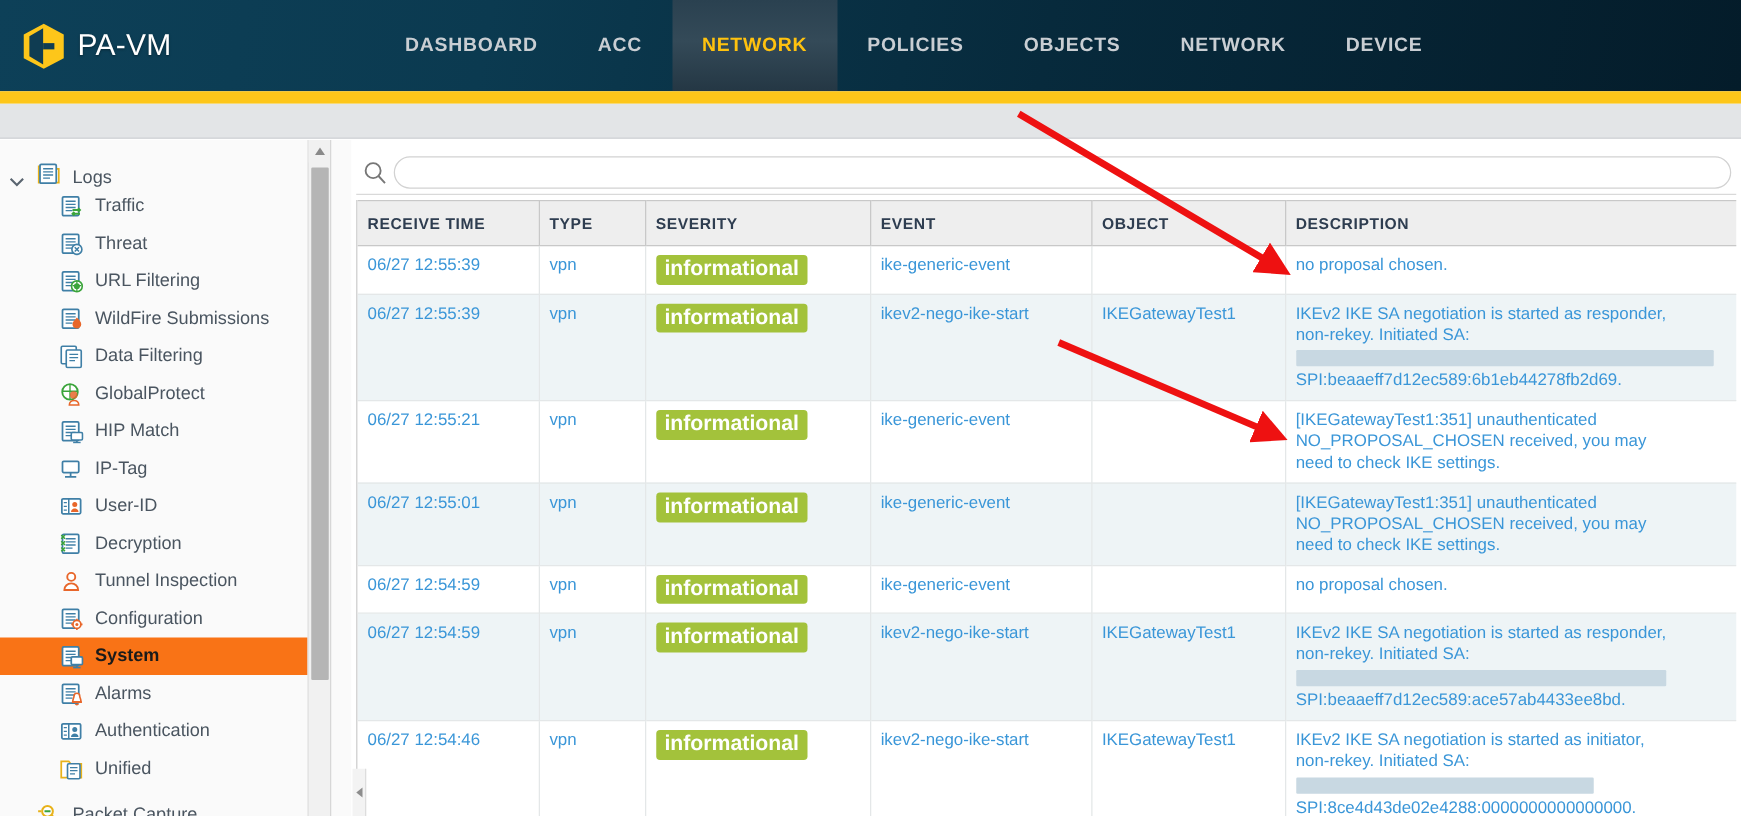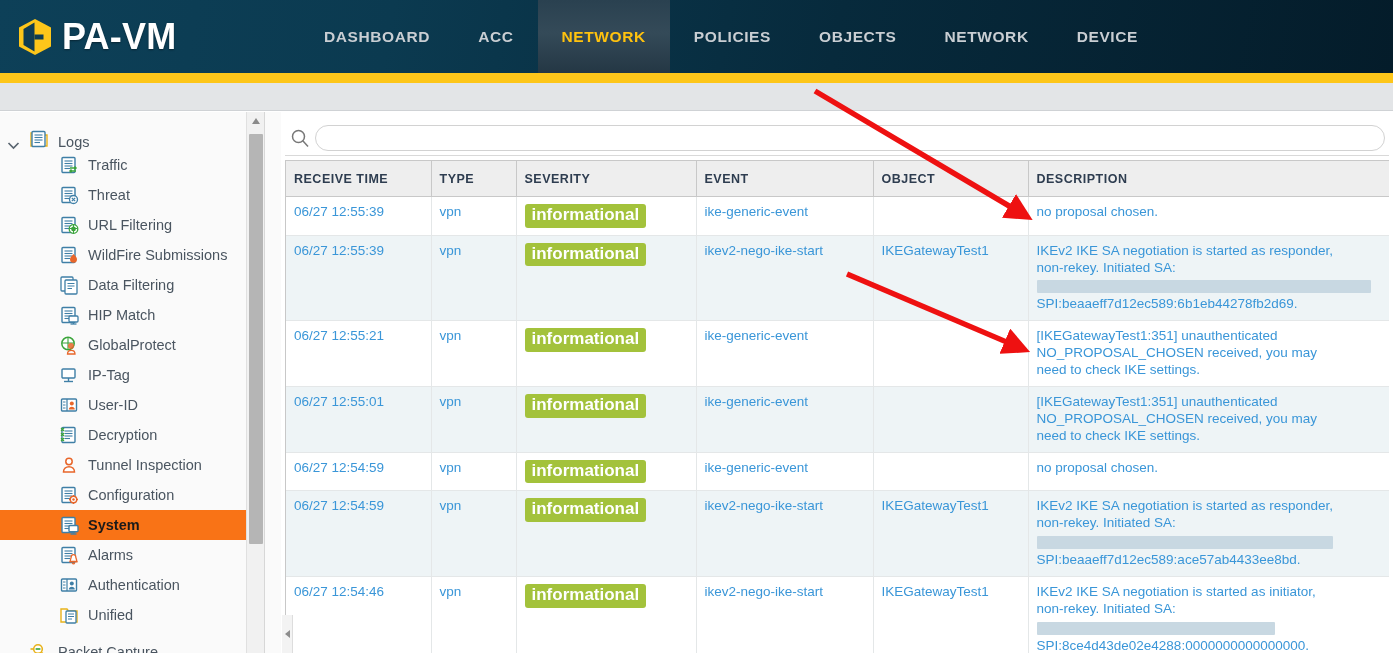--- a/index.html
+++ b/index.html
@@ -18,22 +18,22 @@
     background: linear-gradient(100deg, #0d4058 0%, #0b3a50 28%, #072a3c 60%, #041c2a 100%);
     overflow: hidden;
   }
   .logo-wrap {
     position: absolute; left: 18px; top: 18px;
     display: flex; align-items: center; gap: 10px;
   }
   .logo-hex { width: 34px; height: 38px; display: block; }
   .logo-text {
     color: #ffffff;
-    font-size: 36px;
-    font-weight: bold;
+    font-size: 24px;
+    font-weight: normal;
     letter-spacing: 0.2px;
     line-height: 1;
     text-shadow: 0 1px 2px rgba(0,0,0,.4);
   }
   .navmenu {
     position: absolute; left: 300px; top: 0;
     height: 73px;
     display: flex; align-items: center;
   }
   .navitem {
@@ -95,21 +95,21 @@
     display: flex; align-items: center; justify-content: center;
     flex: none;
   }
   .node .nlabel {
     color: #4a5560;
     font-size: 14.5px;
     padding-left: 6px;
   }
   .node.selected .nlabel { color: #1a1a1a; font-weight: bold; }
   .lvl1 { padding-left: 0px; align-items: flex-end; }
-  .lvl2 { padding-left: 30px; }
+  .lvl2 { padding-left: 18px; }
 
   
   .sb-scroll {
     position: absolute; right: 0; top: 0;
     width: 18px; height: 541px;
     background: #f1f1f1;
     border-left: 1px solid #e0e0e0;
   }
   .sb-up {
     width: 18px; height: 18px;
@@ -353,43 +353,43 @@
               <line x1="8.5" y1="11" x2="15.5" y2="11" stroke="#3f7fa6" stroke-width="1"></line>
               <line x1="8.5" y1="13.5" x2="13" y2="13.5" stroke="#3f7fa6" stroke-width="1"></line>
             </svg>
           </span>
           <span class="nlabel">Data Filtering</span>
         </div>
         <div class="node lvl2">
           <span class="caret"></span>
           <span class="nico">
             <svg width="20" height="20" viewBox="0 0 20 20">
-              <rect x="3" y="2.5" width="13" height="15" rx="1" fill="#fff" stroke="#3f7fa6" stroke-width="1.4"></rect>
-     <line x1="5.5" y1="6" x2="13.5" y2="6" stroke="#3f7fa6" stroke-width="1.1"></line>
-     <line x1="5.5" y1="8.5" x2="13.5" y2="8.5" stroke="#3f7fa6" stroke-width="1.1"></line>
-     <line x1="5.5" y1="11" x2="13.5" y2="11" stroke="#3f7fa6" stroke-width="1.1"></line>
-     <line x1="5.5" y1="13.5" x2="11" y2="13.5" stroke="#3f7fa6" stroke-width="1.1"></line>
-              <rect x="10" y="11" width="9" height="6" rx="1" fill="#fff" stroke="#3f7fa6" stroke-width="1.3"></rect>
-              <line x1="14.5" y1="17" x2="14.5" y2="19" stroke="#3f7fa6" stroke-width="1.3"></line>
-              <line x1="11.5" y1="19" x2="17.5" y2="19" stroke="#3f7fa6" stroke-width="1.3"></line>
-            </svg>
-          </span>
-          <span class="nlabel">HIP Match</span>
-        </div>
-        <div class="node lvl2">
-          <span class="caret"></span>
-          <span class="nico">
-            <svg width="20" height="20" viewBox="0 0 20 20">
               <circle cx="9" cy="8.5" r="6.2" fill="#fff" stroke="#3aa43a" stroke-width="1.5"></circle>
               <path d="M3 8h12M9 2.5v12" stroke="#3aa43a" stroke-width="1.1"></path>
               <circle cx="12" cy="11" r="3" fill="#e8662a" opacity=".85"></circle>
               <path d="M8.5 19c0-2.2 1.8-3.6 3.8-3.6S16 16.8 16 19z" fill="none" stroke="#e8662a" stroke-width="1.3"></path>
             </svg>
           </span>
           <span class="nlabel">GlobalProtect</span>
+        </div>
+        <div class="node lvl2">
+          <span class="caret"></span>
+          <span class="nico">
+            <svg width="20" height="20" viewBox="0 0 20 20">
+              <rect x="3" y="2.5" width="13" height="15" rx="1" fill="#fff" stroke="#3f7fa6" stroke-width="1.4"></rect>
+     <line x1="5.5" y1="6" x2="13.5" y2="6" stroke="#3f7fa6" stroke-width="1.1"></line>
+     <line x1="5.5" y1="8.5" x2="13.5" y2="8.5" stroke="#3f7fa6" stroke-width="1.1"></line>
+     <line x1="5.5" y1="11" x2="13.5" y2="11" stroke="#3f7fa6" stroke-width="1.1"></line>
+     <line x1="5.5" y1="13.5" x2="11" y2="13.5" stroke="#3f7fa6" stroke-width="1.1"></line>
+              <rect x="10" y="11" width="9" height="6" rx="1" fill="#fff" stroke="#3f7fa6" stroke-width="1.3"></rect>
+              <line x1="14.5" y1="17" x2="14.5" y2="19" stroke="#3f7fa6" stroke-width="1.3"></line>
+              <line x1="11.5" y1="19" x2="17.5" y2="19" stroke="#3f7fa6" stroke-width="1.3"></line>
+            </svg>
+          </span>
+          <span class="nlabel">HIP Match</span>
         </div>
         <div class="node lvl2">
           <span class="caret"></span>
           <span class="nico">
             <svg width="20" height="20" viewBox="0 0 20 20">
               <rect x="3" y="4" width="13" height="9" rx="1" fill="#fff" stroke="#3f7fa6" stroke-width="1.4"></rect>
               <line x1="9.5" y1="13" x2="9.5" y2="16" stroke="#3f7fa6" stroke-width="1.4"></line>
               <line x1="5" y1="16.5" x2="14" y2="16.5" stroke="#3f7fa6" stroke-width="1.4"></line>
             </svg>
           </span>

